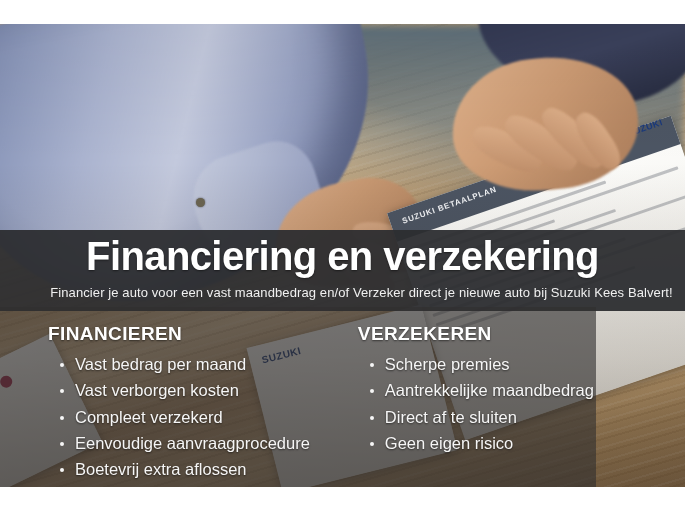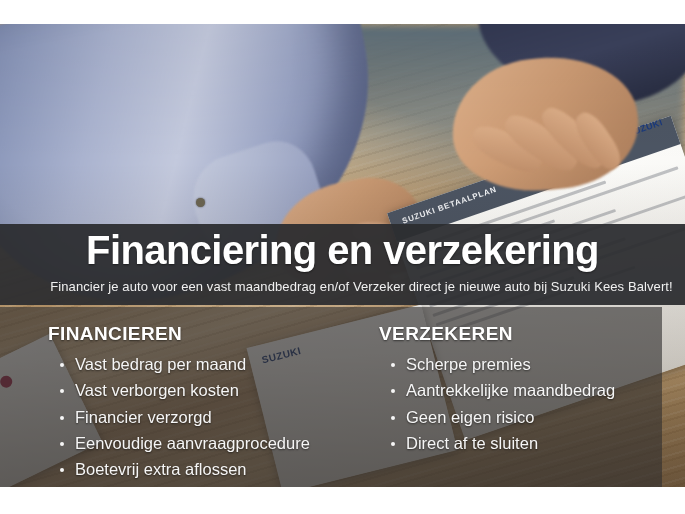--- a/index.html
+++ b/index.html
@@ -193,21 +193,21 @@
     background:linear-gradient(180deg,
       rgba(0,0,0,.04) 0%,
       rgba(0,0,0,.00) 30%,
       rgba(40,26,12,.18) 72%,
       rgba(30,20,10,.34) 100%);
   }
 
   
   #headline-band{
     position:absolute;
-    left:0; top:224px; width:685px; height:81px;
+    left:0; top:230px; width:685px; height:81px;
     background:rgba(44,45,48,.94);
     text-align:center;
   }
   #headline-title{
     margin-top:5px;
     font:700 40px/1.08 "Liberation Sans", sans-serif;
     letter-spacing:-.6px;
     color:#ffffff;
     text-shadow:0 1px 2px rgba(0,0,0,.45);
   }
@@ -215,21 +215,21 @@
     margin-top:7px;
     font:400 13px/1.2 "Liberation Sans", sans-serif;
     color:#f0f0f0;
     letter-spacing:.1px;
     margin-left:38px;
   }
 
   
   #features-band{
     position:absolute;
-    left:0; top:307px; width:662px; height:180px;
+    left:0; top:307px; width:596px; height:180px;
     background:rgba(48,46,46,.62);
     display:flex;
   }
   .feature-col{
     flex:1 1 50%;
     padding:16px 0 0 48px;
   }
   .feature-col.right{ padding-left:48px; }
   .col-heading{
     font:700 19px/1.2 "Liberation Sans", sans-serif;
@@ -317,30 +317,30 @@
     <div id="headline-subtitle">Financier je auto voor een vast maandbedrag en/of Verzeker direct je nieuwe auto bij Suzuki Kees Balvert!</div>
   </div>
 
   <div id="features-band">
 
     <div class="feature-col left">
       <div class="col-heading">FINANCIEREN</div>
       <ul class="col-list">
         <li>Vast bedrag per maand</li>
         <li>Vast verborgen kosten</li>
-        <li>Financier verzorgd</li>
+        <li>Compleet verzekerd</li>
         <li>Eenvoudige aanvraagprocedure</li>
         <li>Boetevrij extra aflossen</li>
       </ul>
     </div>
 
     <div class="feature-col right">
       <div class="col-heading">VERZEKEREN</div>
       <ul class="col-list">
         <li>Scherpe premies</li>
         <li>Aantrekkelijke maandbedrag</li>
+        <li>Direct af te sluiten</li>
         <li>Geen eigen risico</li>
-        <li>Direct af te sluiten</li>
       </ul>
     </div>
 
   </div>
 </div>
 
 </body></html>

